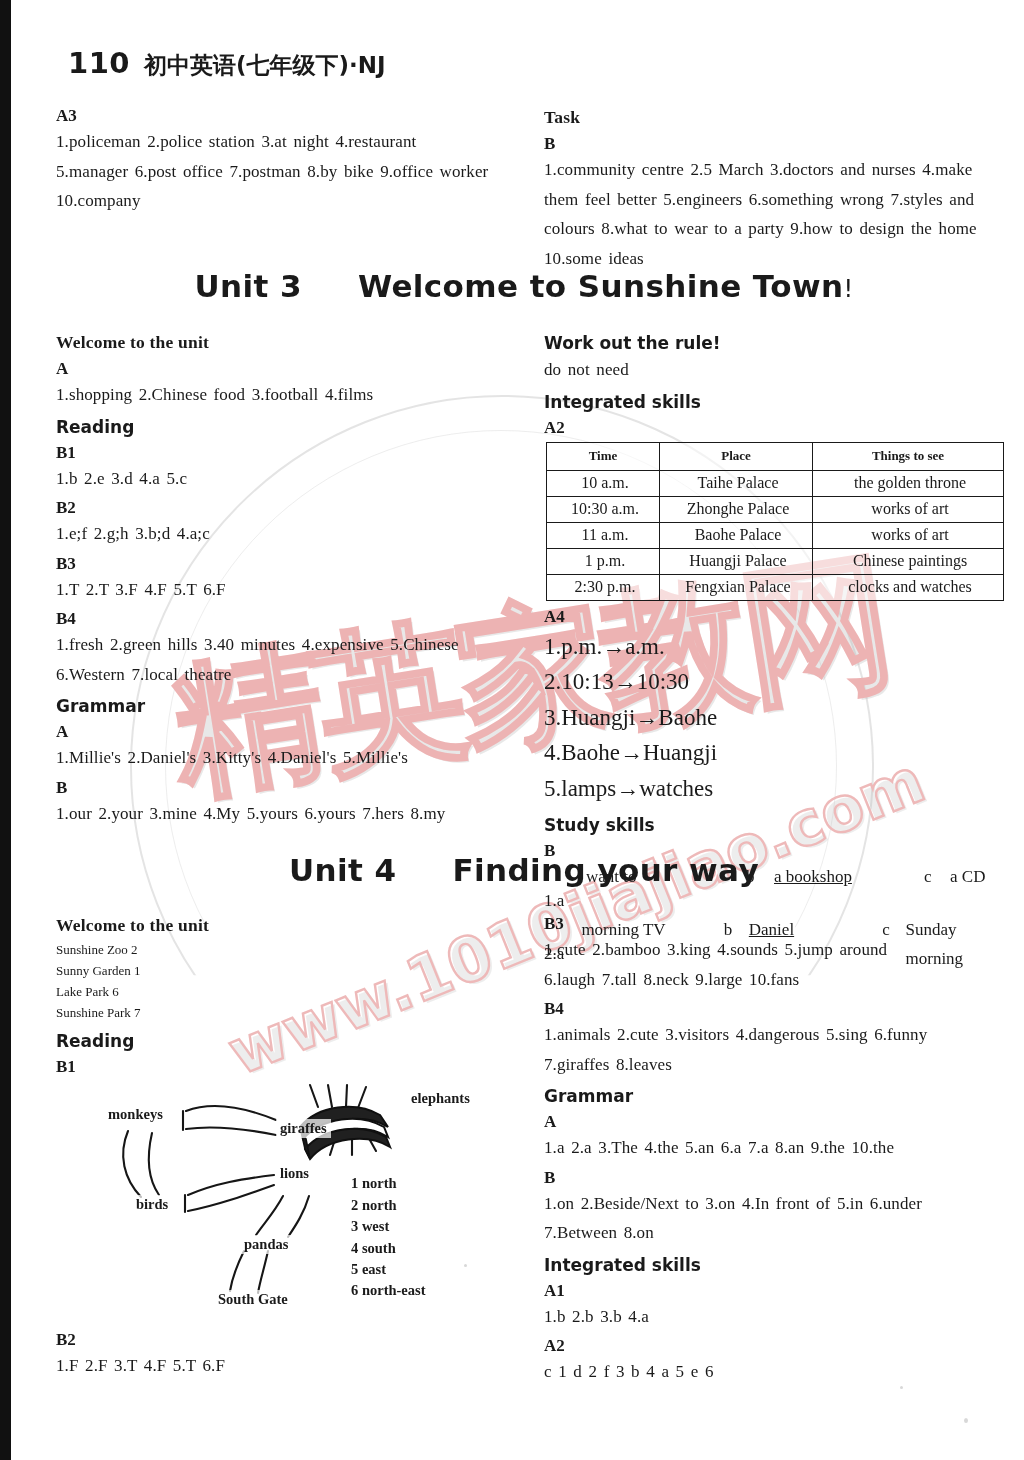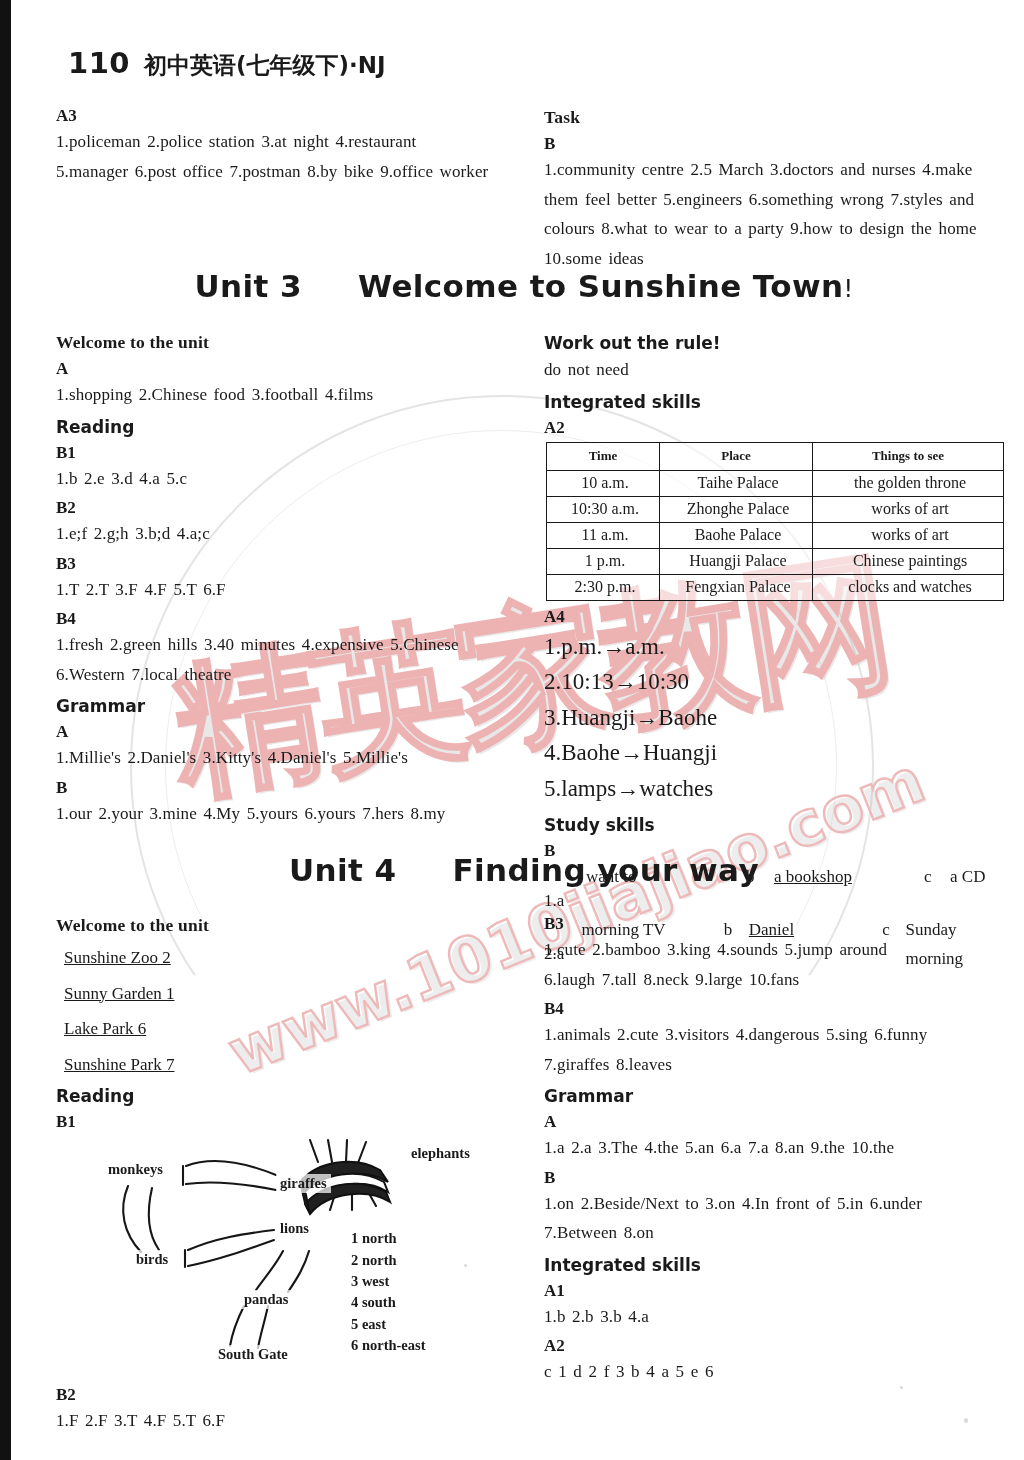--- a/index.html
+++ b/index.html
@@ -161,24 +161,23 @@
     margin: 0 0 2px 0;
     letter-spacing: 0.1px;
     word-spacing: 2.2px;
   }
   .ans-tight {
     font-size: 23px;
     line-height: 1.55;
     margin: 0;
   }
   .plain-line {
-    font-size: 17px;
+    font-size: 13px;
     line-height: 1.62;
-    margin: 8px;
-    text-decoration: underline;
+    margin: 0;
   }
 
   
   .unit-title {
     position: absolute;
     width: 1024px;
     text-align: center;
     font-family: "DejaVu Sans", sans-serif;
     font-weight: 700;
     font-size: 31px;
@@ -280,20 +279,21 @@
 
   <div class="pg-header">
     <span class="pg-num">110</span>
     <span class="pg-head-cn">初中英语(七年级下)·NJ</span>
   </div>
 
   <div class="col-left">
     <div class="lbl">A3</div>
     <div class="ans">1.policeman   2.police station   3.at night   4.restaurant</div>
     <div class="ans">5.manager   6.post office   7.postman   8.by bike   9.office worker</div>
+    <div class="ans">10.company</div>
   </div>
 
   <div class="col-right">
     <div class="hd">Task</div>
     <div class="lbl">B</div>
     <div class="ans">1.community centre   2.5 March   3.doctors and nurses   4.make</div>
     <div class="ans">them feel better   5.engineers   6.something wrong   7.styles and</div>
     <div class="ans">colours   8.what to wear to a party   9.how to design the home</div>
     <div class="ans">10.some ideas</div>
   </div>

